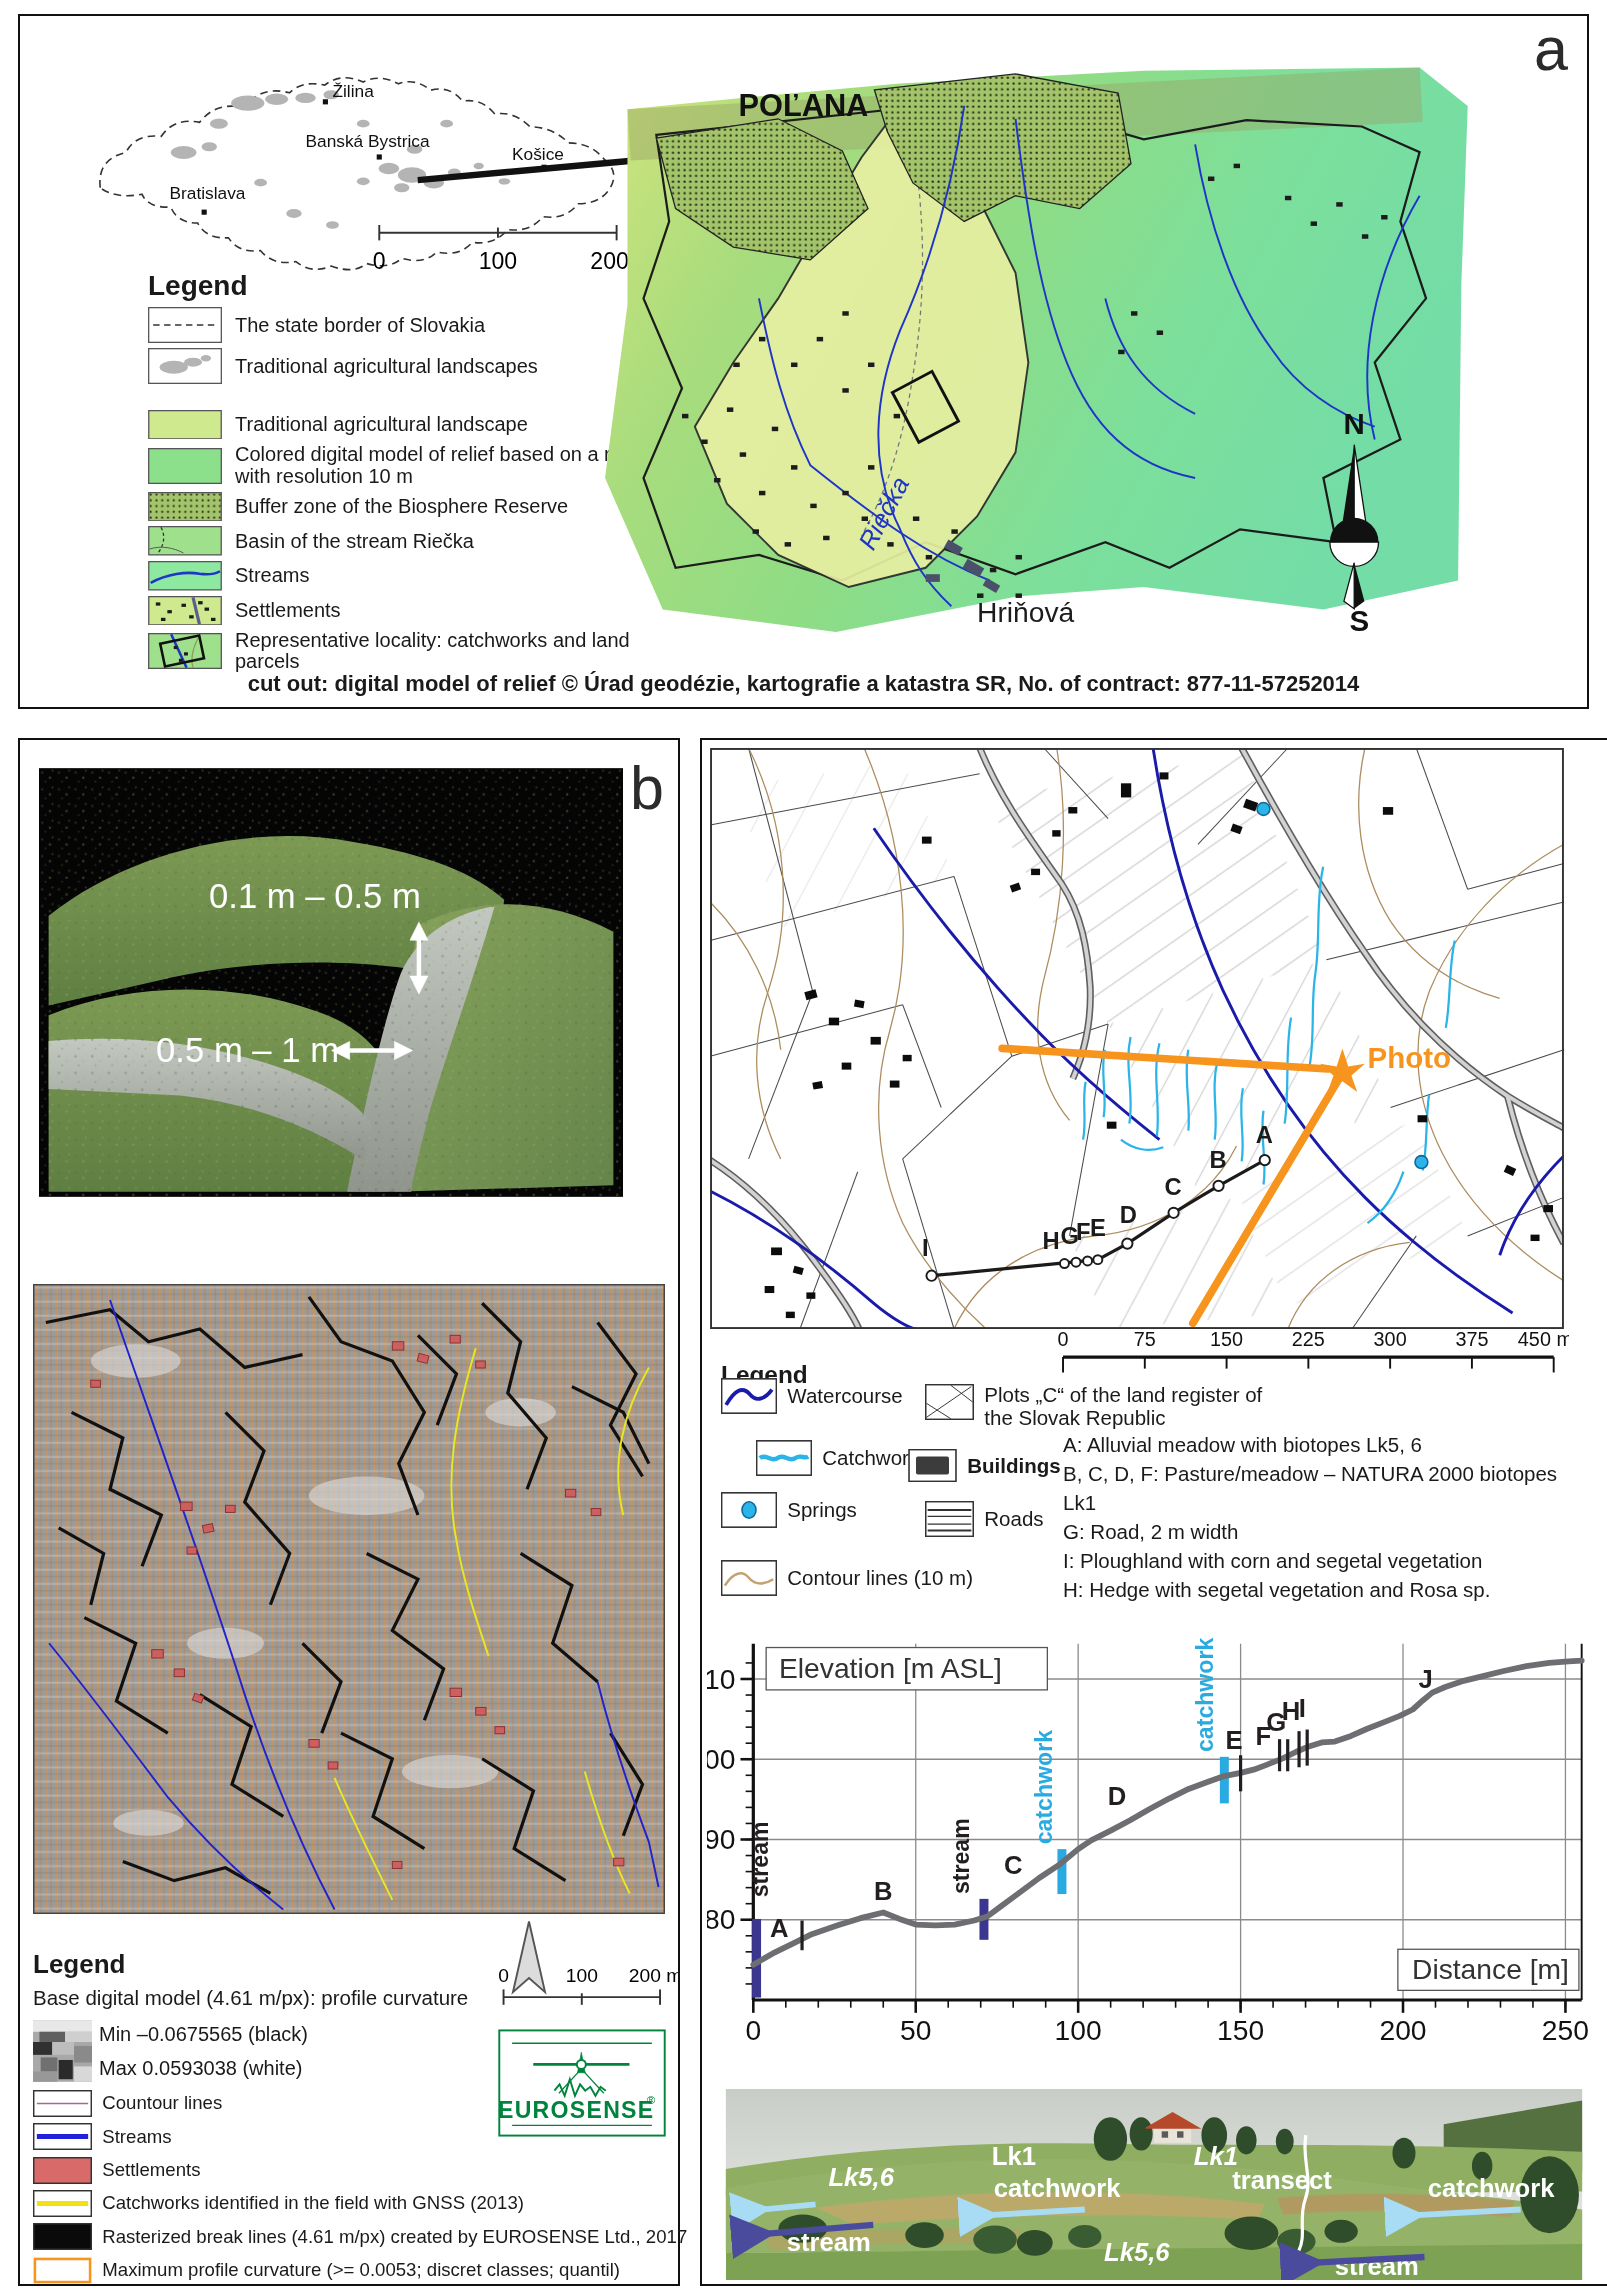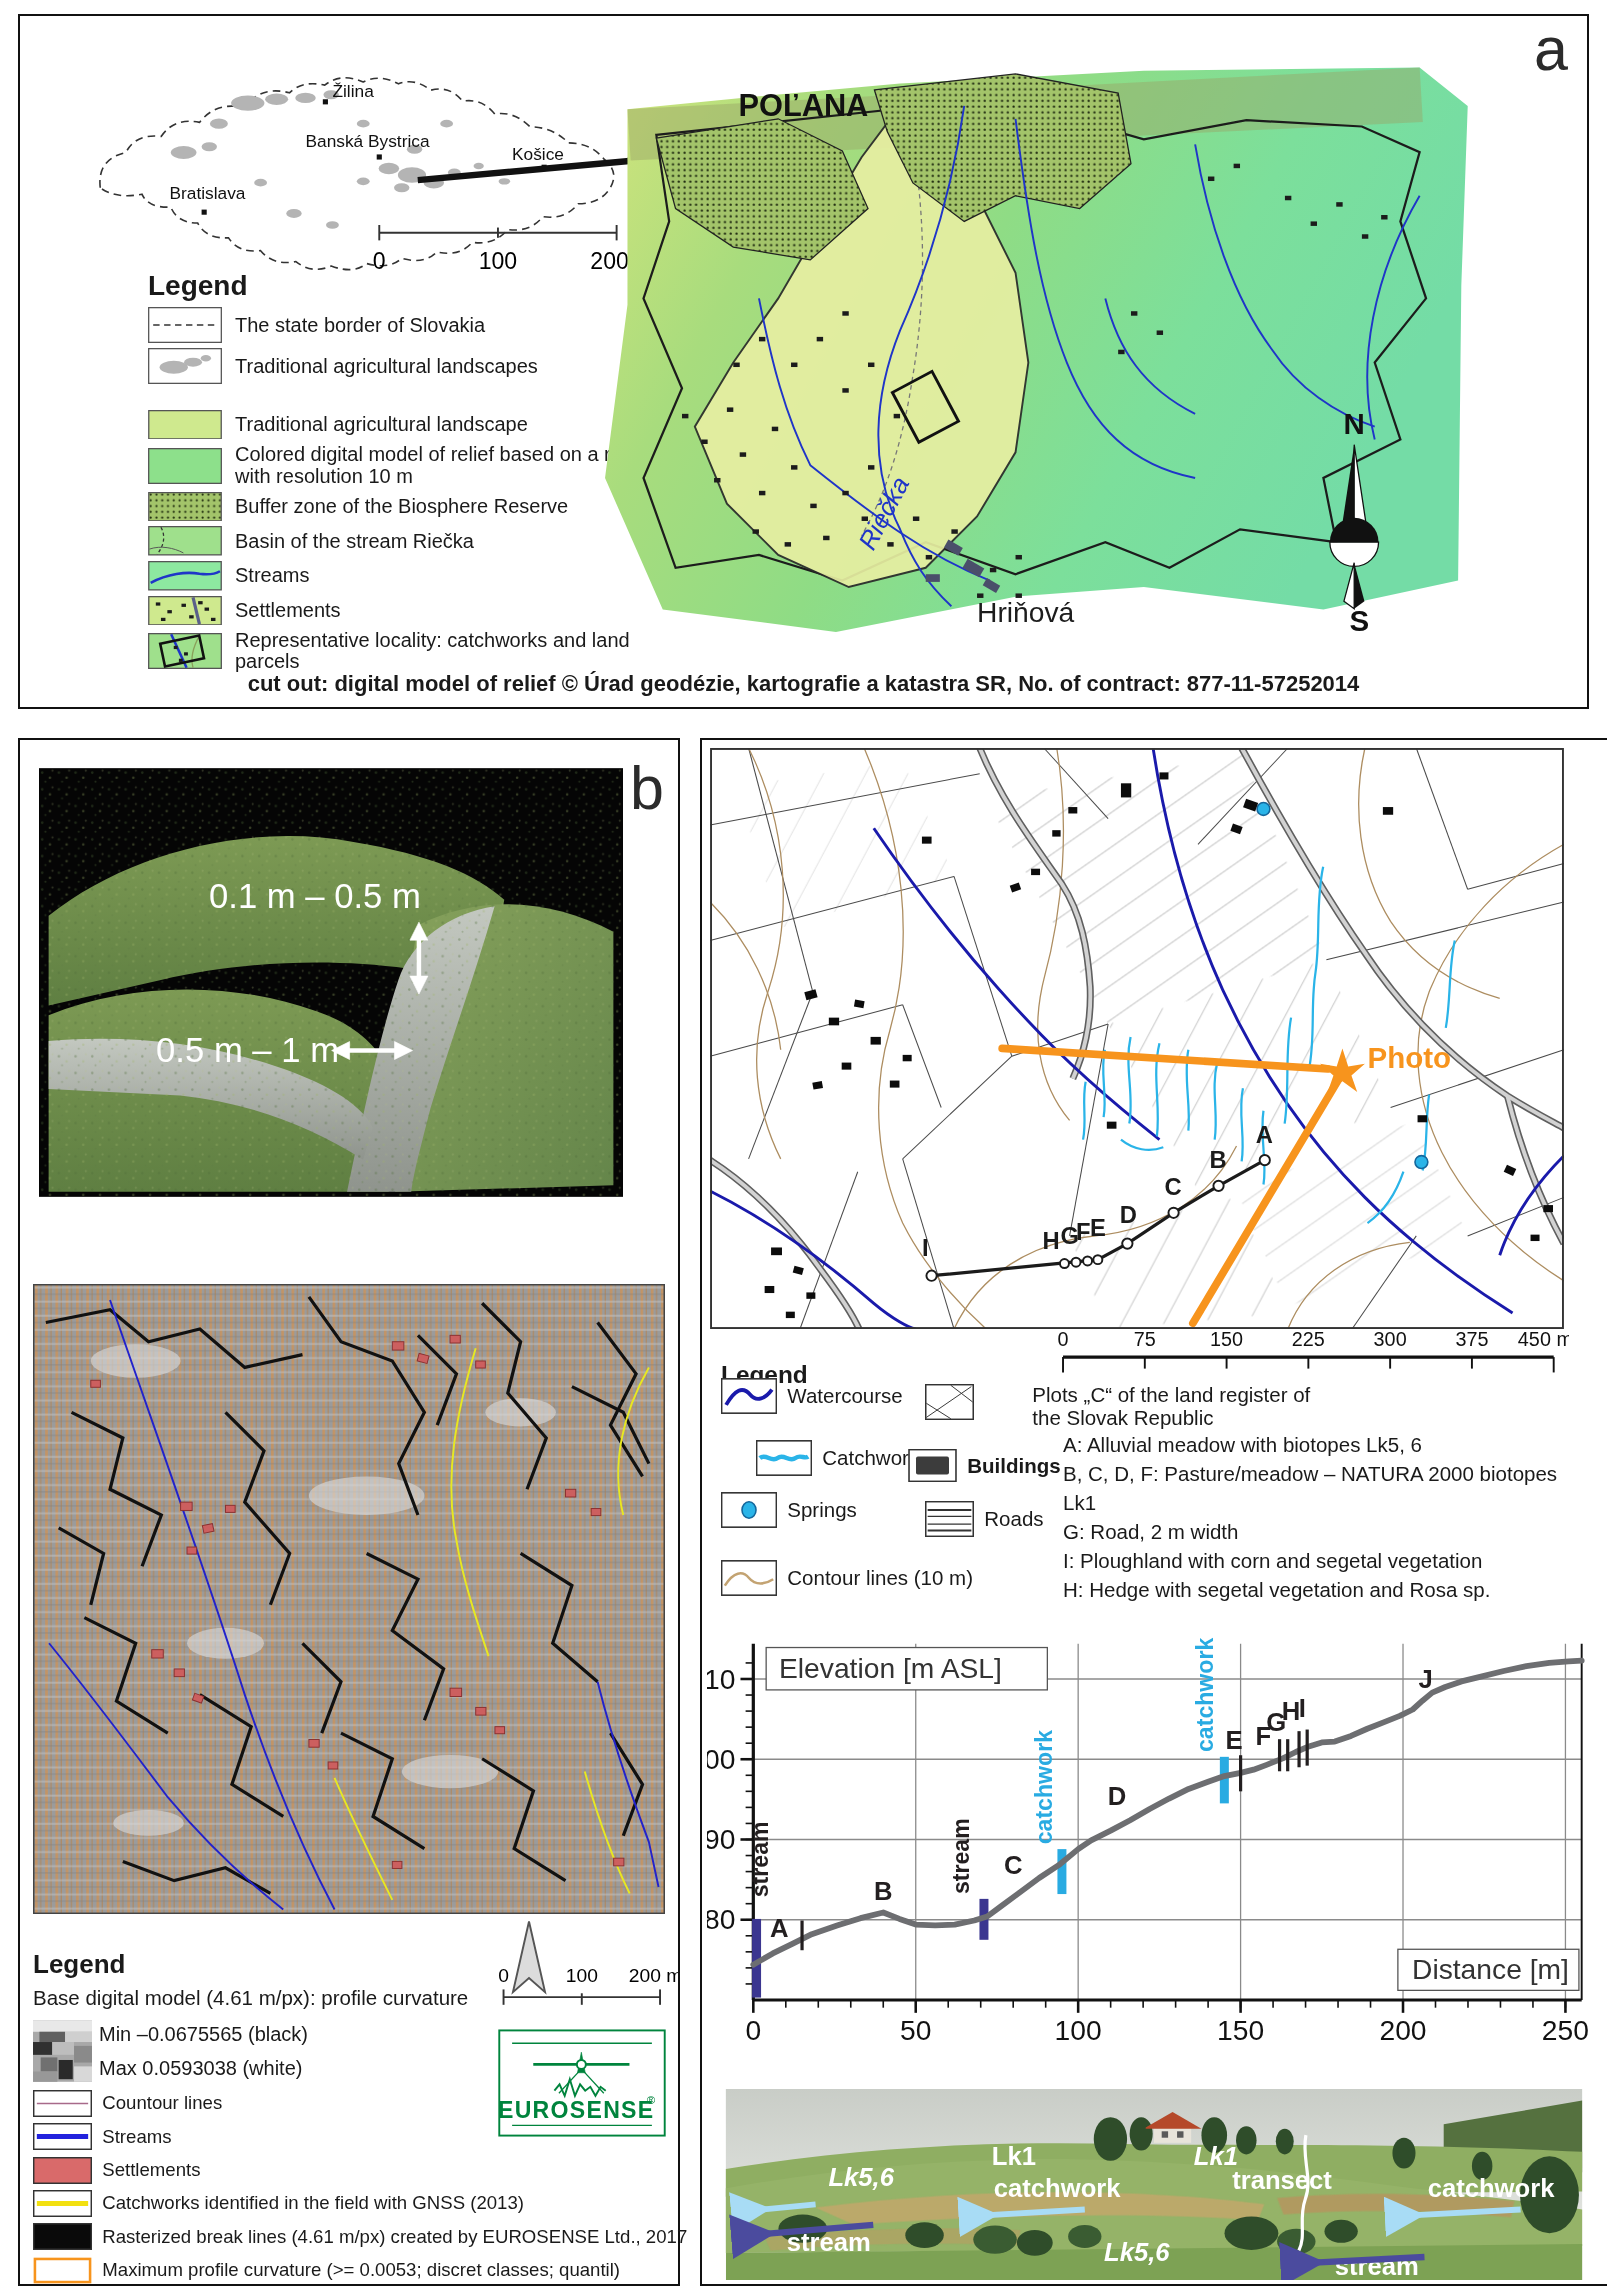--- a/index.html
+++ b/index.html
@@ -714,21 +714,21 @@
         </svg>
       <div class="lbl">Contour lines (10 m)</div>
     </div>
     <div class="lc-item" style="left:204px;top:26px;align-items:flex-start;">
       <svg width="49" height="36" viewBox="0 0 76 56">
           <rect x="1" y="1" width="74" height="54" fill="#fff" stroke="#333" stroke-width="2.5"></rect>
           <line x1="2" y1="52" x2="72" y2="4" stroke="#333" stroke-width="1.5"></line>
           <line x1="2" y1="30" x2="40" y2="54" stroke="#333" stroke-width="1.5"></line>
           <line x1="40" y1="2" x2="74" y2="28" stroke="#333" stroke-width="1.5"></line>
         </svg>
-      <div class="lbl" style="max-width:295px;line-height:1.1;margin-left:48px;">Plots „C“ of the land register of the Slovak Republic</div>
+      <div class="lbl" style="max-width:295px;line-height:1.1;">Plots „C“ of the land register of the Slovak Republic</div>
     </div>
     <div class="lc-item" style="left:187px;top:91px;font-weight:bold;">
       <svg width="49" height="33" viewBox="0 0 76 52">
           <rect x="1" y="1" width="74" height="50" fill="#fff" stroke="#333" stroke-width="2.5"></rect>
           <rect x="12" y="12" width="52" height="28" rx="3" fill="#3c3c3c"></rect>
         </svg>
       <div class="lbl">Buildings</div>
     </div>
     <div class="lc-item" style="left:204px;top:143px;">
       <svg width="49" height="36" viewBox="0 0 76 56">

